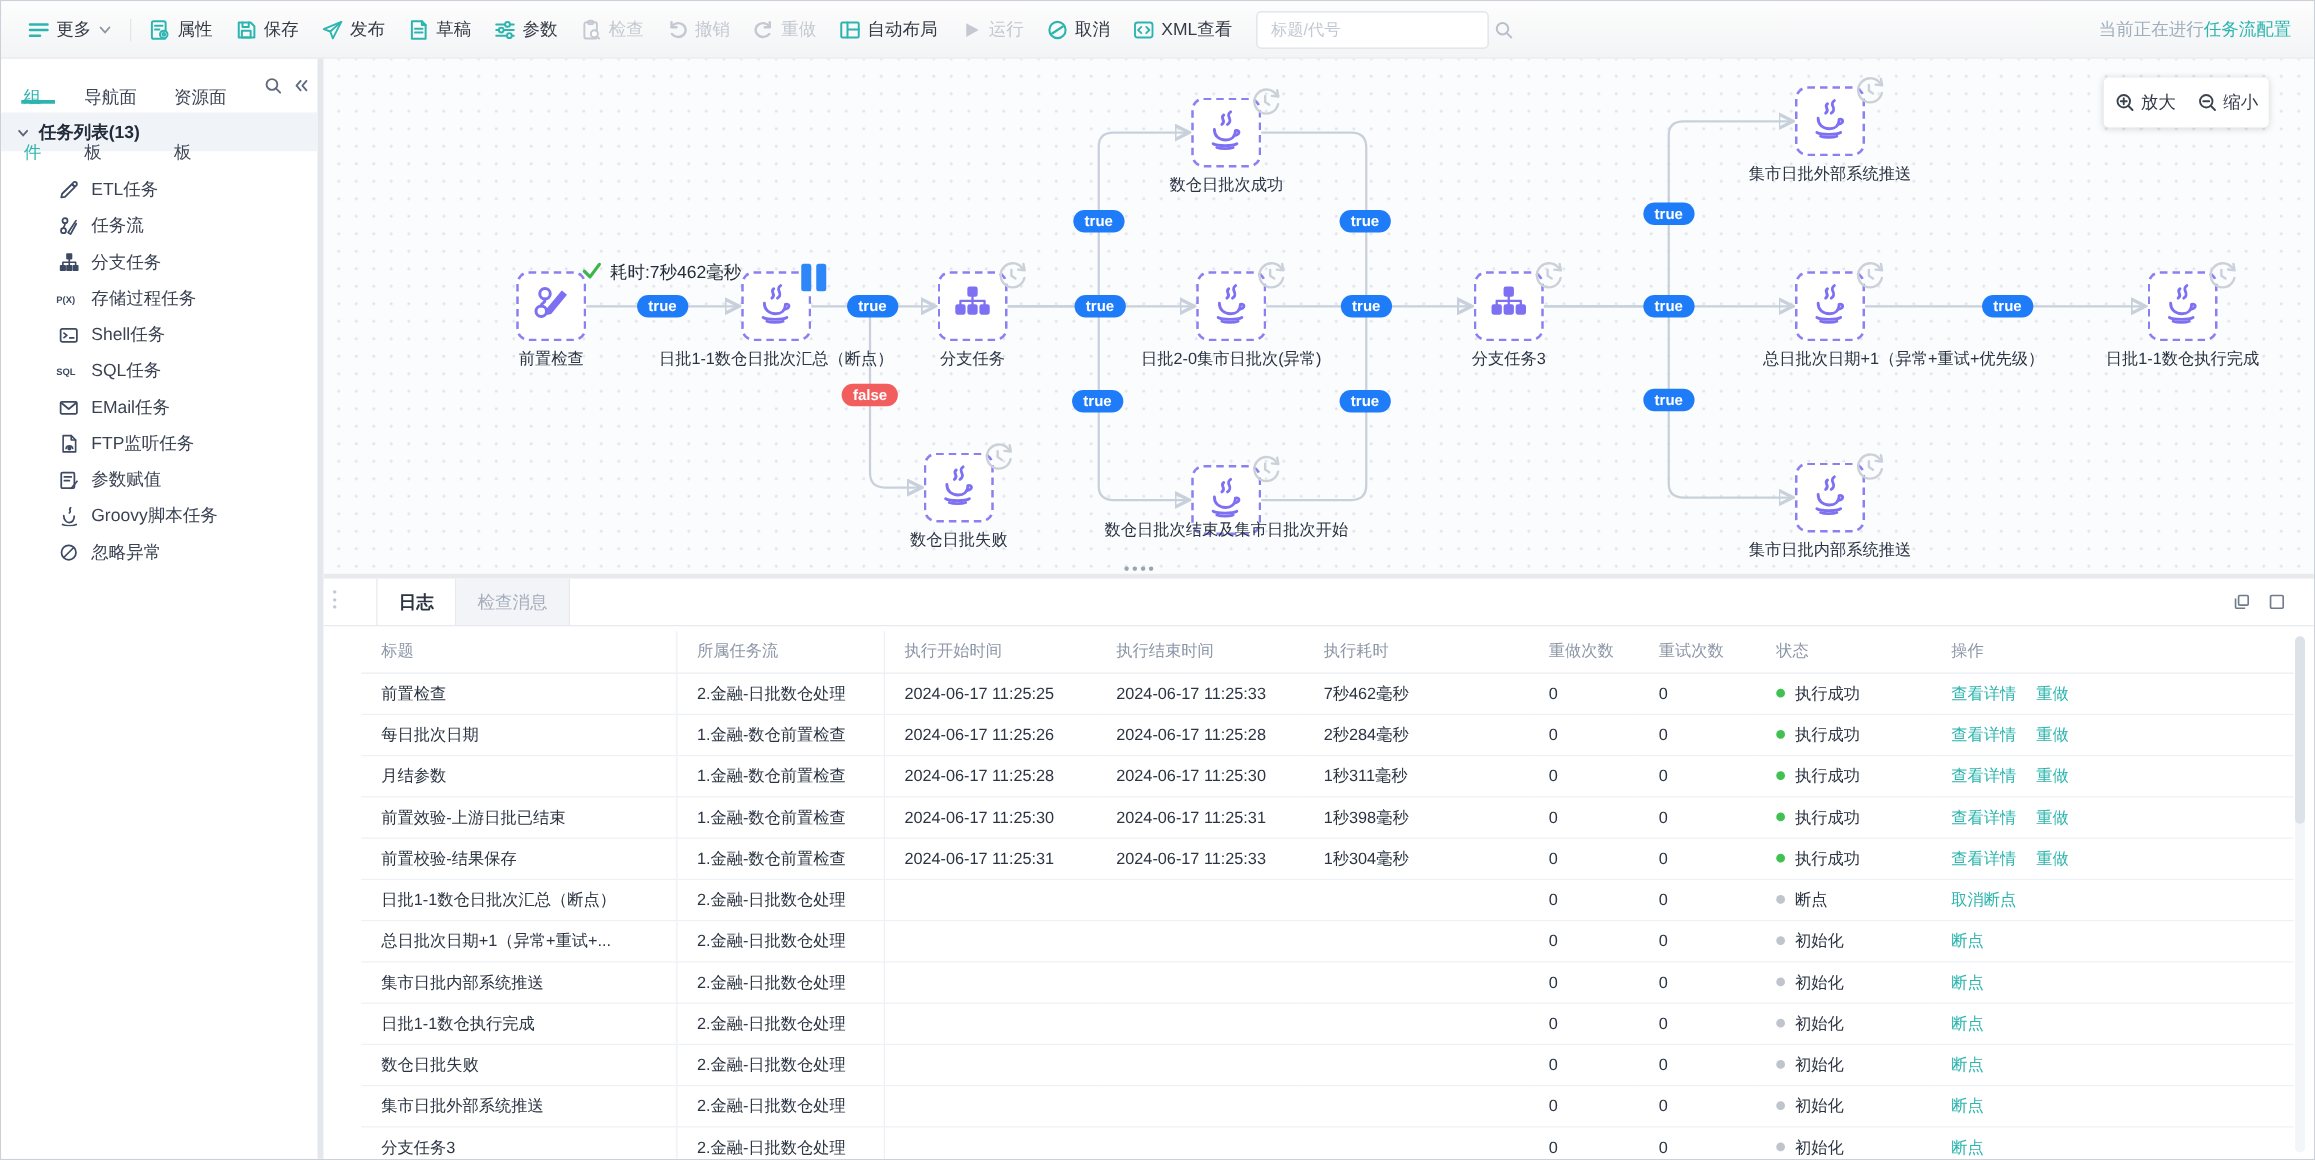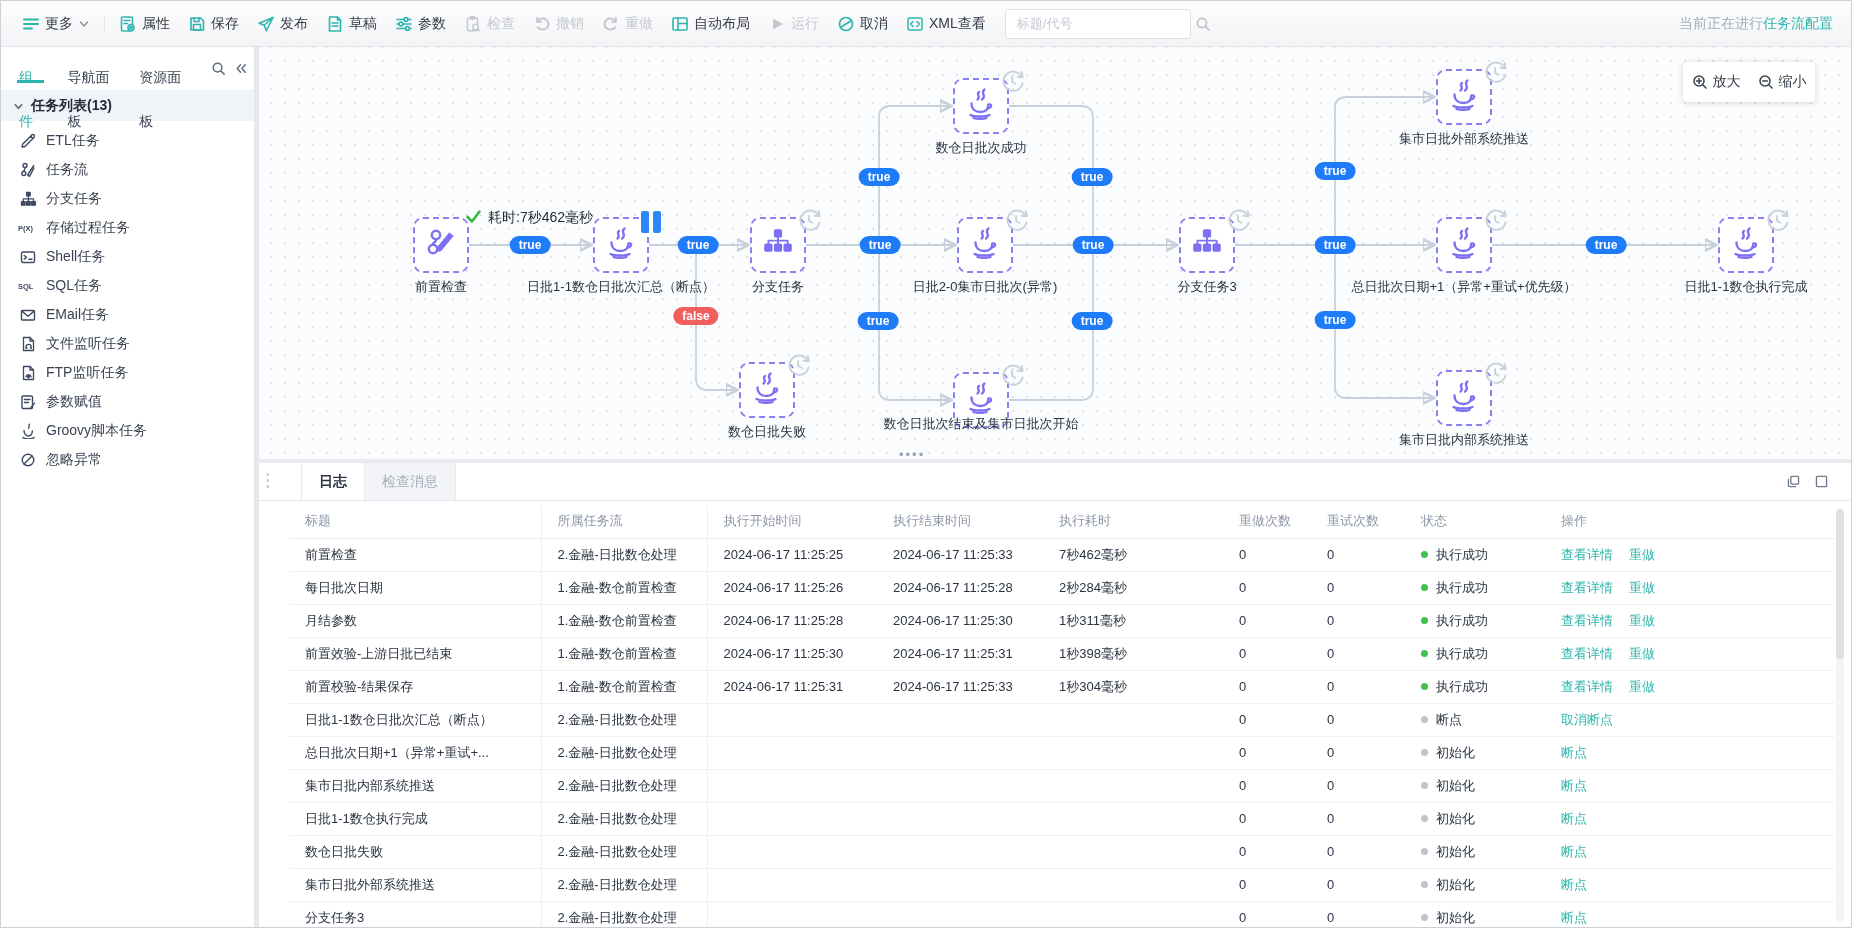--- a/index.html
+++ b/index.html
@@ -36,21 +36,21 @@
   .side-tabs { height:44px; flex:none; display:flex; align-items:center; padding:0 0 0 18px; gap:25px;
                border-bottom:1px solid #f0f1f4; }
   .side-tab { font-size:14px; color:#3c4454; cursor:pointer; height:28px; line-height:44px; position:relative; }
   .side-tab.active { color:#2cb5ae; }
   .side-tab.active::after { content:""; position:absolute; left:-2px; right:-2px; bottom:0; height:3px; background:#2cb5ae; }
   .side-icons { margin-left:auto; display:flex; align-items:center; gap:7px; color:#5f6b7e; padding-right:6px; }
   .side-icons span { display:flex; cursor:pointer; }
   .side-section { height:30px; flex:none; background:#f0f3f7; display:flex; align-items:center;
                   padding:0 12px; font-size:14px; font-weight:bold; color:#222b3a; gap:7px; }
   .side-section .chev { color:#5c6678; display:flex; }
-  .side-list { flex:1; overflow:hidden; padding-top:5px; }
+  .side-list { flex:1; overflow:hidden; padding-top:16px;margin-left:27px; }
   .side-item { height:29px; display:flex; align-items:center; padding:0 17px; gap:9px; font-size:14px;
                color:#3a4252; cursor:pointer; white-space:nowrap; }
   .side-item .sicon { width:19px; flex:none; display:flex; justify-content:center; color:#3e4a63; }
 
   
   .content { flex:1; min-width:0; display:flex; flex-direction:column; background:#fff; }
 
   
   .canvas { height:416px; flex:none; position:relative; overflow:hidden;
             background-color:#fbfcfd;
@@ -351,31 +351,20 @@
     <span>SQL任务</span>
   </div>
           <div class="side-item">
     <span class="sicon">
               <svg width="16" height="16" viewBox="0 0 16 16" fill="none" stroke="currentColor" stroke-linecap="round" stroke-linejoin="round" stroke-width="1.4">
                 <rect x="1.5" y="3.5" width="13" height="9.5" rx="1"></rect>
                 <path d="M2.2 4.4 L8 9.2 L13.8 4.4"></path>
               </svg>
             </span>
     <span>EMail任务</span>
-  </div>
-          <div class="side-item">
-    <span class="sicon">
-              <svg width="16" height="16" viewBox="0 0 16 16" fill="none" stroke="currentColor" stroke-linecap="round" stroke-linejoin="round" stroke-width="1.3">
-                <path d="M3.5 1.5 H10 L13.5 5 V14.5 H3.5 Z"></path>
-                <path d="M10 1.5 V5 H13.5"></path>
-                <path d="M6 12 v-1 a2.6 2.6 0 0 1 5.2 0 v1"></path>
-                <path d="M6 12 h1 M10.2 12 h1"></path>
-              </svg>
-            </span>
-    <span>文件监听任务</span>
   </div>
           <div class="side-item">
     <span class="sicon">
               <svg width="16" height="16" viewBox="0 0 16 16" fill="none" stroke="currentColor" stroke-linecap="round" stroke-linejoin="round" stroke-width="1.3">
                 <path d="M3.5 1.5 H10 L13.5 5 V14.5 H3.5 Z"></path>
                 <path d="M10 1.5 V5 H13.5"></path>
                 <path d="M5.8 11.8 a2.8 2.8 0 0 1 5.4 0"></path>
                 <circle cx="8.5" cy="11.8" r="1" fill="currentColor"></circle>
               </svg>
             </span>
@@ -599,21 +588,21 @@
           <div class="node" style="left:1177px;top:170px">
     <span><svg width="36" height="36" viewBox="0 0 36 36" fill="none" stroke="#7e70f2" stroke-width="2.3" stroke-linecap="round">
                 <path d="M21.5 3.5 C16.5 7 24.5 9.5 19 13.5"></path>
                 <path d="M16 6 C12.5 8.5 18.5 10.5 14.5 13.5"></path>
                 <path d="M8.5 17.5 C8.5 23 12.5 26 17.5 26 C22 26 25 23.5 25.3 19"></path>
                 <path d="M25.3 18.5 C29 17.5 29.5 21.5 24.5 22.5"></path>
                 <path d="M7.5 29 C11 31 23 31 26.5 29"></path>
                 <path d="M10.5 32 C13.5 33.2 20.5 33.2 23.5 32"></path>
               </svg></span>
           </div>
-          <div class="node-label" style="left:1205px;top:231px">总日批次日期+1（异常+重试+优先级）</div>
+          <div class="node-label" style="left:1264px;top:231px">总日批次日期+1（异常+重试+优先级）</div>
           <div class="deco-clock" style="left:1224px;top:161px"><svg width="25" height="25" viewBox="0 0 26 26" fill="none" stroke="currentColor" stroke-linecap="round" stroke-linejoin="round" stroke-width="2">
               <path d="M22.6 8.2 A 10 10 0 1 0 23.4 15"></path>
               <path d="M22.6 3.2 L23.6 8.6 L18.2 8"></path>
               <path d="M12.6 8.2 V13.2 L16 15.4"></path>
             </svg></div>
           <div class="node" style="left:1177px;top:323px">
     <span><svg width="36" height="36" viewBox="0 0 36 36" fill="none" stroke="#7e70f2" stroke-width="2.3" stroke-linecap="round">
                 <path d="M21.5 3.5 C16.5 7 24.5 9.5 19 13.5"></path>
                 <path d="M16 6 C12.5 8.5 18.5 10.5 14.5 13.5"></path>
                 <path d="M8.5 17.5 C8.5 23 12.5 26 17.5 26 C22 26 25 23.5 25.3 19"></path>

